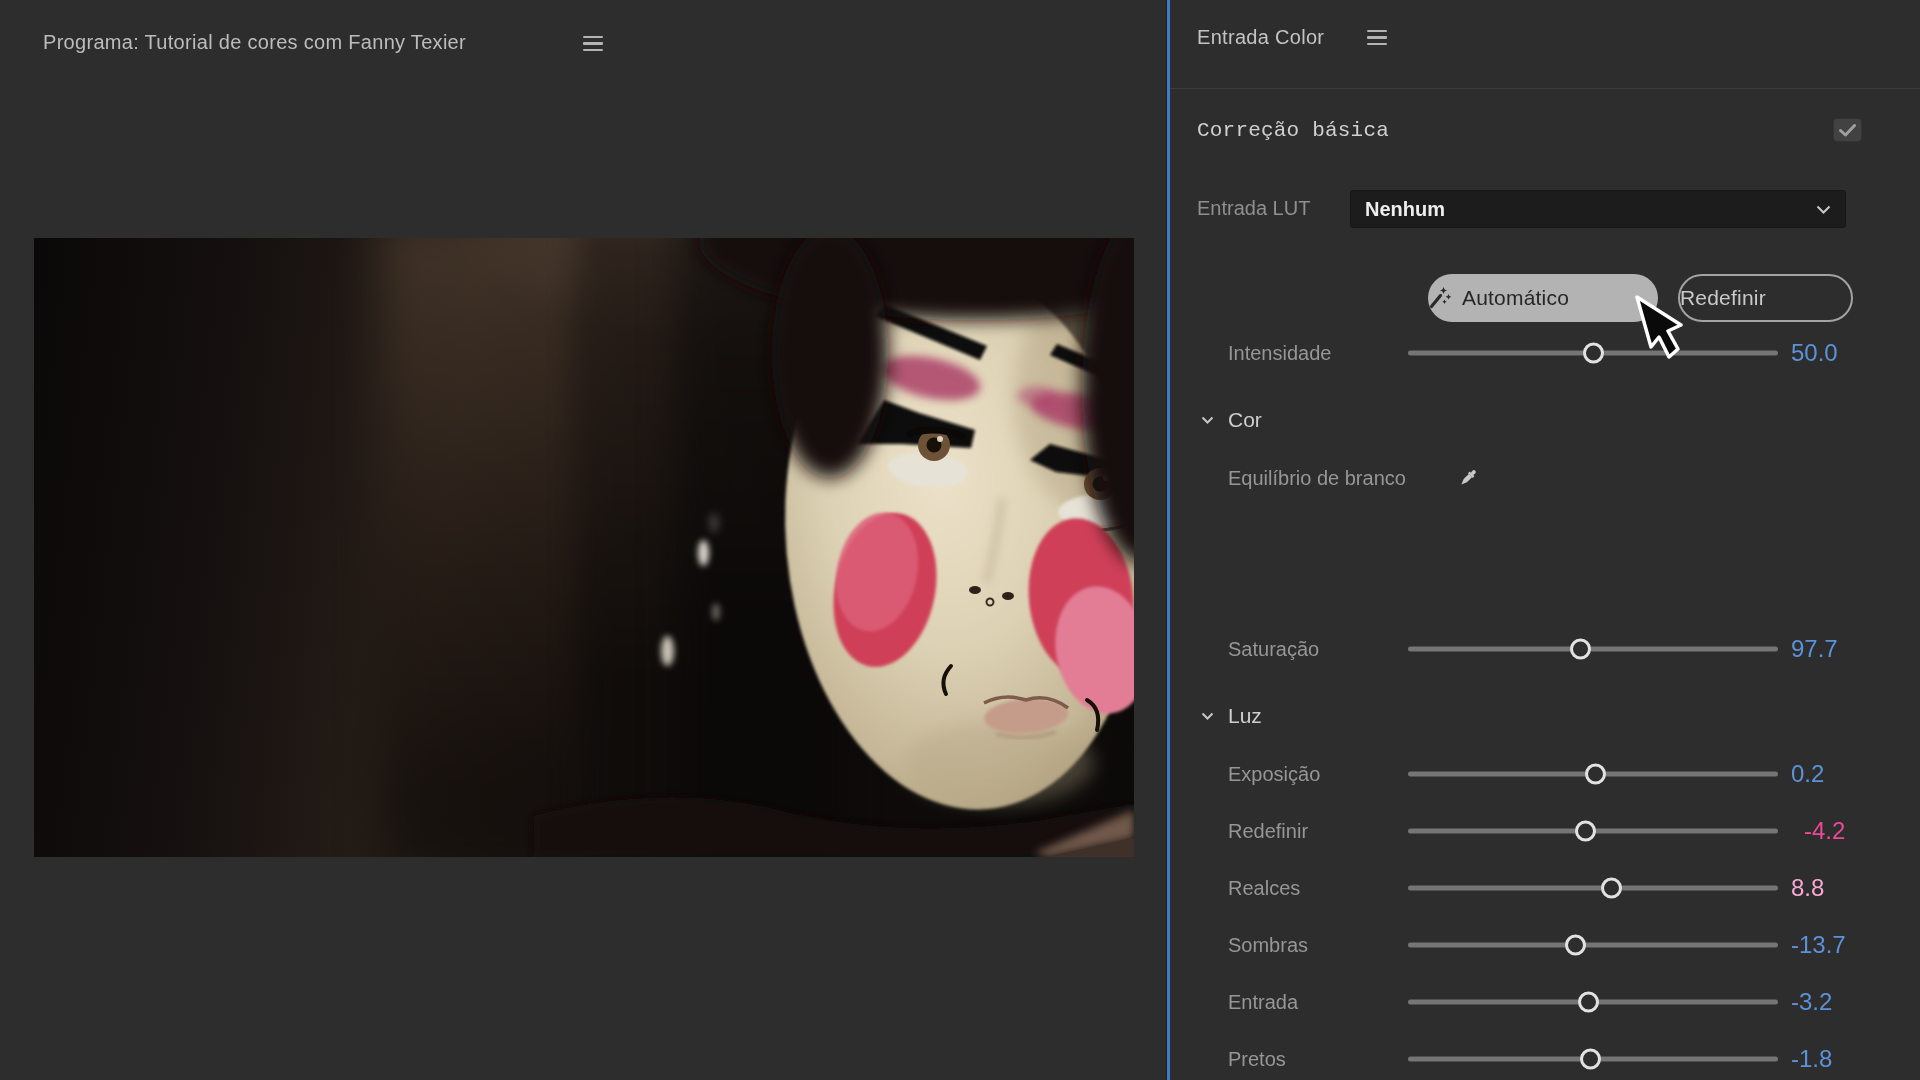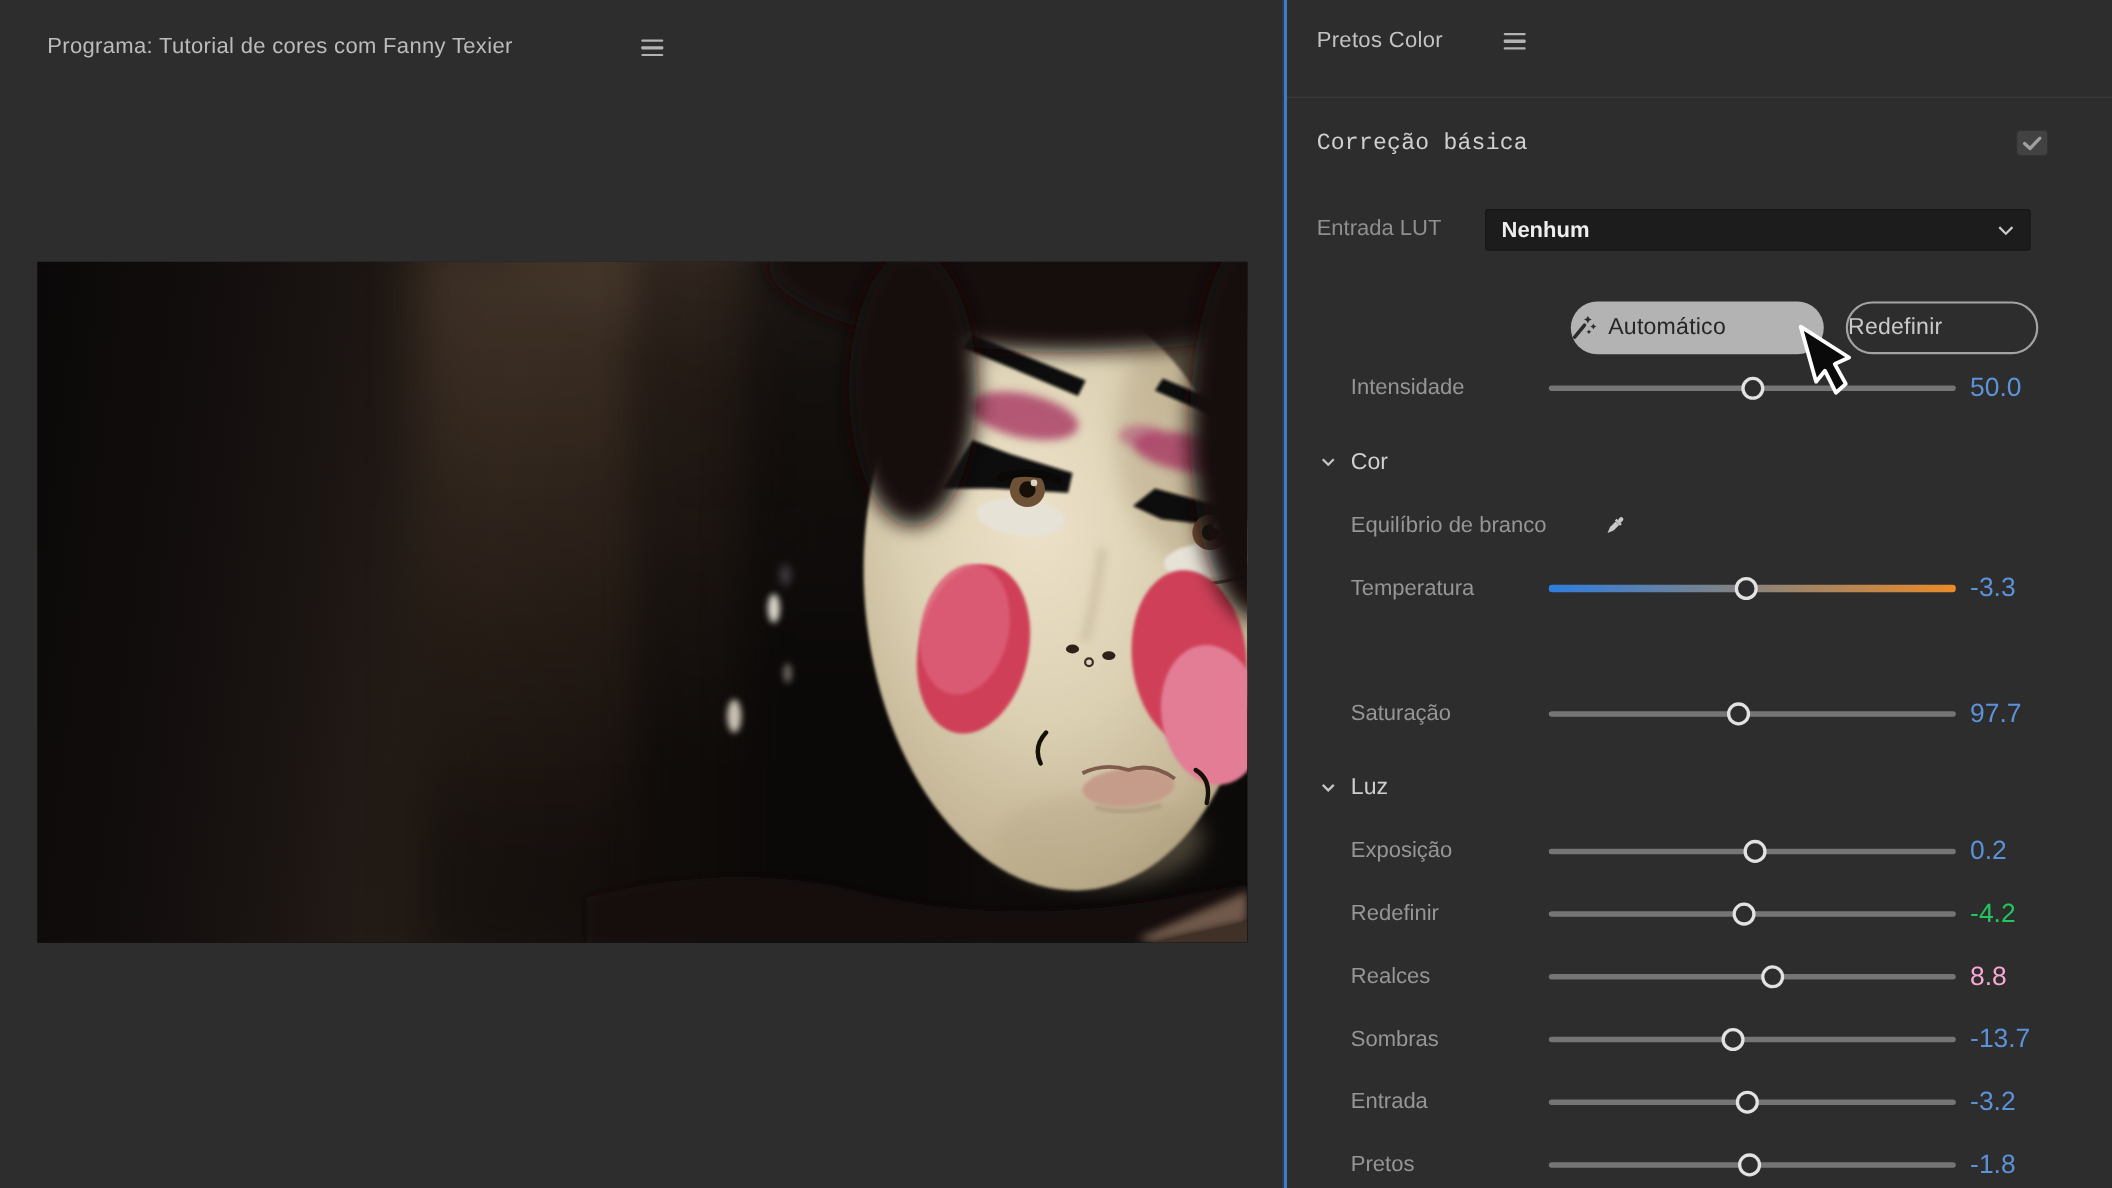--- a/index.html
+++ b/index.html
@@ -166,21 +166,21 @@
       <path d="M500,578 Q640,542 760,576 Q880,602 1010,582 L1100,566 L1100,619 L500,619 Z" fill="#141010" filter="url(#b4)"></path>
       <polygon points="1000,615 1100,572 1100,600 1014,619" fill="#7a6251" filter="url(#b4)" opacity=".9"></polygon>
       <polygon points="1014,619 1100,600 1100,619" fill="#3f3028"></polygon>
     </svg>
   </div>
 </div>
 
 <div id="splitter" class="abs"></div>
 
 <div id="panel" class="abs">
-  <div class="abs pan-title">Pretos Color</div>
+  <div class="abs pan-title">Entrada Color</div>
   <div class="abs hamburger" id="pan-menu">
     <span></span>
       <span></span>
       <span></span>
   </div>
   <div class="abs pan-divider"></div>
 
   <div class="abs sec-header">Correção básica</div>
   <div class="abs checkbox">
     <svg width="17" height="13" viewBox="0 0 17 13">
@@ -229,28 +229,20 @@
     <span class="wb-label">Equilíbrio de branco</span>
     <svg class="wb-picker" viewBox="0 0 20 20">
       <g transform="rotate(45 10 10)" fill="#c9c9c9">
         <rect x="8.4" y="1.5" width="3.2" height="4.2" rx="1.6"></rect>
         <rect x="7.2" y="5.2" width="5.6" height="2"></rect>
         <path d="M8.1 7.2 h3.8 v6 l-1.9 4.6 l-1.9 -4.6 z"></path>
       </g>
     </svg>
   </div>
 
-  <div class="abs row" style="top:520px">
-    <span class="rlabel">Temperatura</span>
-    <div class="track-wrap">
-        <div class="track temperature" style="background: linear-gradient(90deg, rgb(47, 125, 224), rgb(138, 131, 122) 50%, rgb(234, 138, 40));"></div>
-      <div class="handle" style="left: 48.5%;"></div>
-      </div>
-    <span class="value" style="color: rgb(91, 146, 216);">-3.3</span>
-  </div>
 
 
   <div class="abs row" style="top:634px">
     <span class="rlabel">Saturação</span>
     <div class="track-wrap">
         <div class="track plain" style="background: rgb(117, 117, 117);"></div>
       <div class="handle" style="left: 46.7%;"></div>
       </div>
     <span class="value" style="color: rgb(91, 146, 216);">97.7</span>
   </div>
@@ -270,21 +262,21 @@
       </div>
     <span class="value" style="color: rgb(91, 146, 216);">0.2</span>
   </div>
 
   <div class="abs row" style="top:816px">
     <span class="rlabel">Redefinir</span>
     <div class="track-wrap">
         <div class="track plain" style="background: rgb(117, 117, 117);"></div>
       <div class="handle" style="left: 48%;"></div>
       </div>
-    <span class="value" style="color: #22c55e;">-4.2</span>
+    <span class="value" style="color: #ec4899; margin-left: 13px;">-4.2</span>
   </div>
 
   <div class="abs row" style="top:873px">
     <span class="rlabel">Realces</span>
     <div class="track-wrap">
         <div class="track plain" style="background: rgb(117, 117, 117);"></div>
       <div class="handle" style="left: 54.9%;"></div>
       </div>
     <span class="value" style="color: #f9a8d4;">8.8</span>
   </div>

